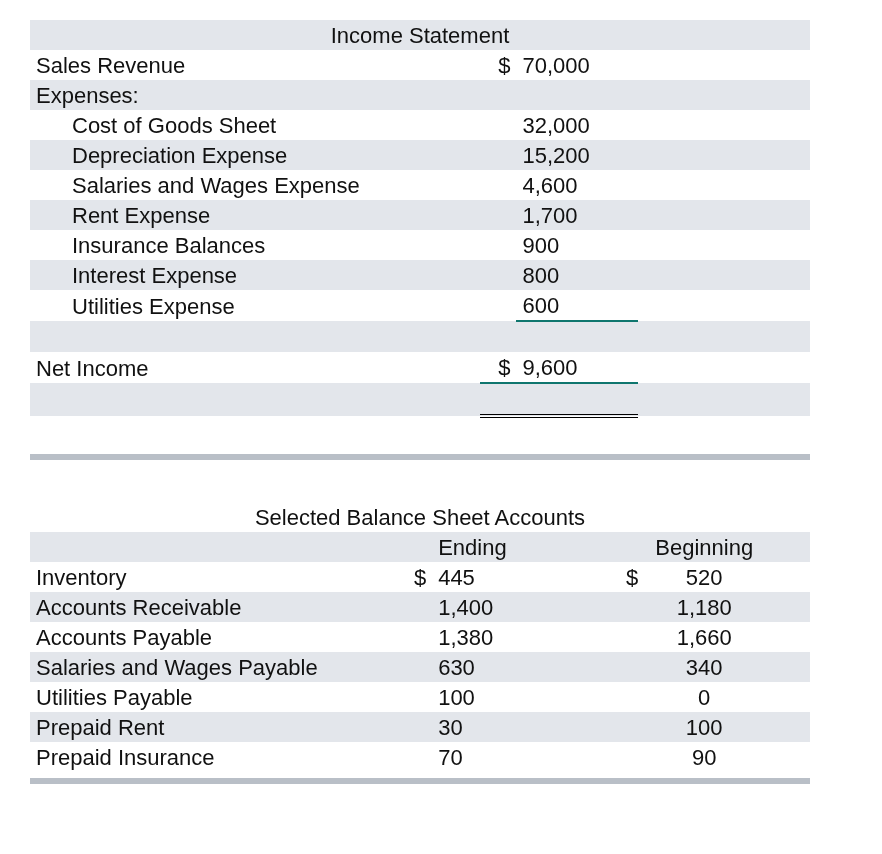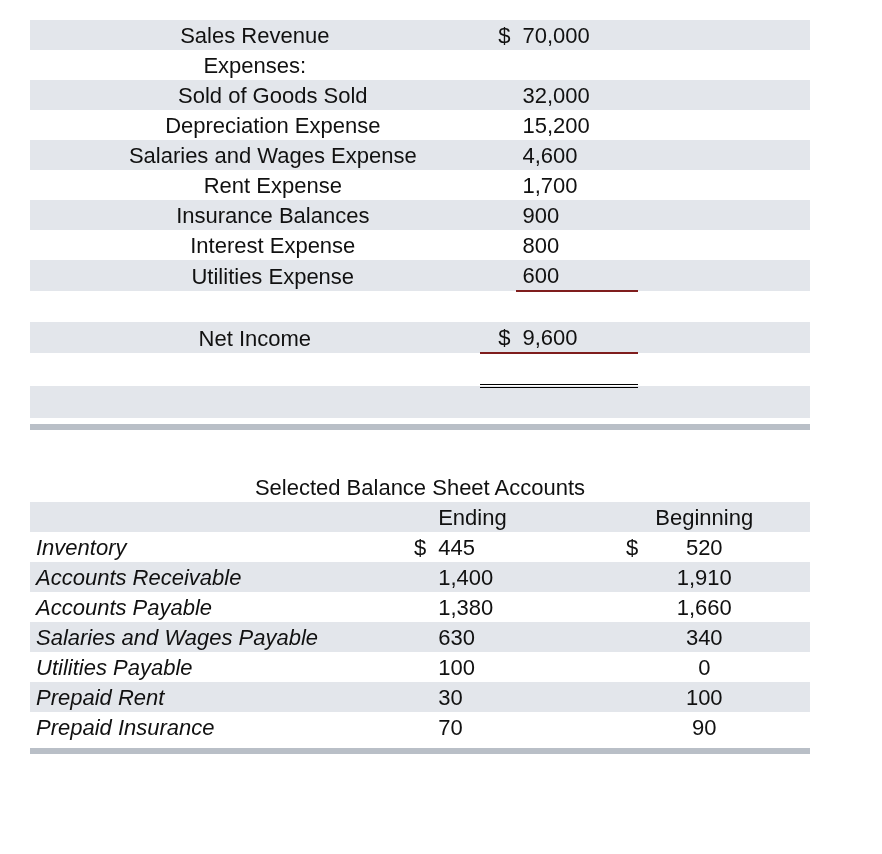--- a/index.html
+++ b/index.html
@@ -18,62 +18,65 @@
     padding: 1px 6px;
     vertical-align: bottom;
     height: 28px;
     white-space: nowrap;
   }
   .stripe-even tr:nth-child(even) td { background: #e3e6eb; }
   .stripe-odd  tr:nth-child(odd)  td { background: #e3e6eb; }
   .center { text-align: center; }
   .right  { text-align: right; }
   .indent { padding-left: 42px !important; }
-  .rule-bottom { border-bottom: 2px solid #7f1d1d; }
+  .rule-bottom { border-bottom: 2px solid #0f766e; }
   .dbl-bottom  { border-bottom: 4px double #000; }
   .thickbar {
     height: 6px;
     background: #b9bfc7;
     margin: 6px 0;
     width: 780px;
   }
   .gap { height: 36px; }
   
-  .is-c1 { width: 430px; text-align: center; }
+  .is-c1 { width: 430px; }
   .is-c2 { width: 28px; }
   .is-c3 { width: 120px; text-align: left; }
   .is-c4 { width: 200px; }
   
-  .bs-c1 { width: 368px; font-style: italic; }
+  .bs-c1 { width: 368px; }
   .bs-c2 { width: 26px;  text-align: right;}
   .bs-c3 { width: 110px; text-align: left; }
   .bs-c4 { width: 58px; }
   .bs-c5 { width: 26px;  text-align: right;}
   .bs-c6 { width: 110px; text-align: center; }
   .bs-c7 { width: 40px; }
 </style>
 </head>
 <body>
 
 <table class="tbl stripe-odd">
   <tbody>
+      <tr>
+    <td colspan="4" class="center">Income Statement</td>
+  </tr>
   <tr>
     <td class="is-c1">Sales Revenue</td>
     <td class="is-c2 right">$</td>
     <td class="is-c3">70,000</td>
     <td class="is-c4"></td>
   </tr>
   <tr>
     <td class="is-c1">Expenses:</td>
     <td class="is-c2"></td>
     <td class="is-c3"></td>
     <td class="is-c4"></td>
   </tr>
   <tr>
-    <td class="is-c1 indent">Sold of Goods Sold</td>
+    <td class="is-c1 indent">Cost of Goods Sheet</td>
     <td class="is-c2"></td>
     <td class="is-c3">32,000</td>
     <td class="is-c4"></td>
   </tr>
   <tr>
     <td class="is-c1 indent">Depreciation Expense</td>
     <td class="is-c2"></td>
     <td class="is-c3">15,200</td>
     <td class="is-c4"></td>
   </tr>
@@ -159,21 +162,21 @@
     <td class="bs-c5">$</td>
     <td class="bs-c6">520</td>
     <td class="bs-c7"></td>
   </tr>
   <tr>
     <td class="bs-c1">Accounts Receivable</td>
     <td class="bs-c2"></td>
     <td class="bs-c3">1,400</td>
     <td class="bs-c4"></td>
     <td class="bs-c5"></td>
-    <td class="bs-c6">1,910</td>
+    <td class="bs-c6">1,180</td>
     <td class="bs-c7"></td>
   </tr>
   <tr>
     <td class="bs-c1">Accounts Payable</td>
     <td class="bs-c2"></td>
     <td class="bs-c3">1,380</td>
     <td class="bs-c4"></td>
     <td class="bs-c5"></td>
     <td class="bs-c6">1,660</td>
     <td class="bs-c7"></td>

